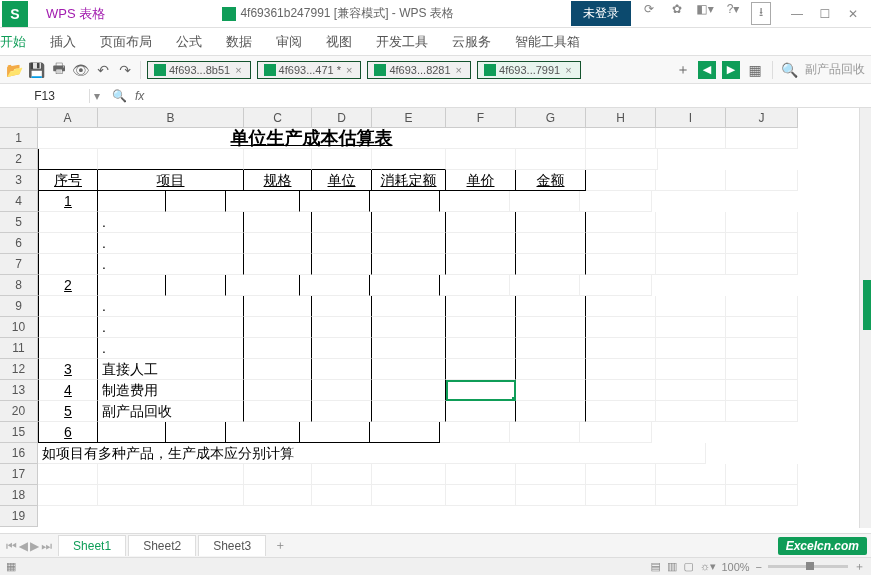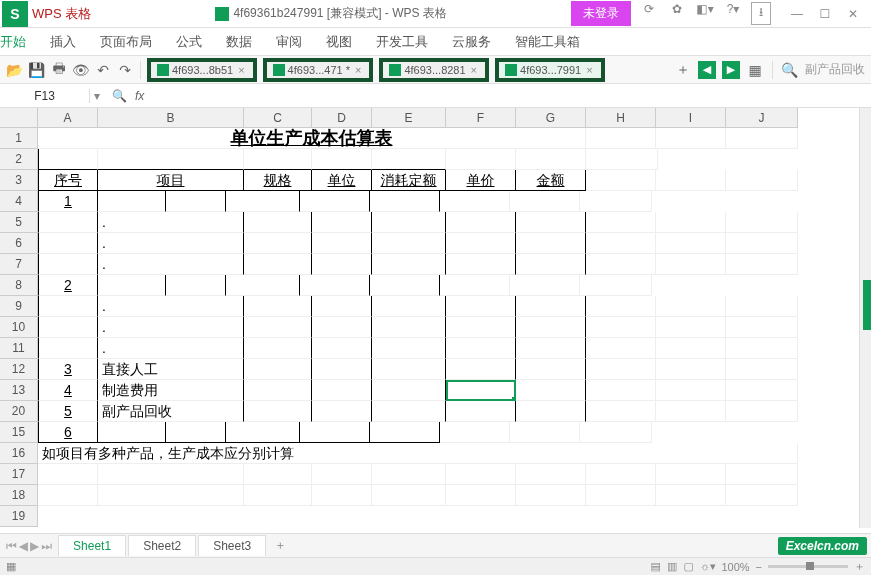--- a/index.html
+++ b/index.html
@@ -1,34 +1,34 @@
 <!DOCTYPE html>
 <html><head>
 <meta charset="utf-8">
 <style>
 * { box-sizing: border-box; margin: 0; padding: 0; font-family: "Microsoft YaHei", sans-serif; }
 body { width: 871px; height: 575px; background: #fff; overflow: hidden; position: relative; font-size: 12px; }
 
 .titlebar { height: 28px; background: #fff; display: flex; align-items: center; border-bottom: 1px solid #e0e0e0; }
 .app-logo { width: 26px; height: 26px; background: #0f9d58; color: #fff; display: flex; align-items: center; justify-content: center; font-weight: bold; font-size: 14px; margin-left: 2px; }
-.app-name { margin-left: 4px; color: #b91c1c; font-size: 13px; }
+.app-name { margin-left: 18px; color: #a21caf; font-size: 13px; }
 .title-center { flex: 1; text-align: center; color: #666; font-size: 12px; display: flex; align-items: center; justify-content: center; gap: 4px; }
 .doc-icon { width: 14px; height: 14px; background: #0f9d58; display: inline-block; }
-.login-btn { background: #d946ef; color: #fff; padding: 4px 12px; font-size: 12px; }
+.login-btn { background: #0c4a6e; color: #fff; padding: 4px 12px; font-size: 12px; }
 .title-icons { display: flex; gap: 8px; padding: 0 8px; color: #888; }
 .win-btn { width: 20px; text-align: center; cursor: pointer; }
 
 .menubar { height: 28px; display: flex; align-items: center; gap: 24px; font-size: 13px; color: #555; border-bottom: 1px solid #e0e0e0; }
 .menu-item { cursor: pointer; }
 .menu-item.active { color: #0f9d58; }
 
 .toolbar { height: 28px; display: flex; align-items: center; padding: 0 6px; gap: 4px; border-bottom: 1px solid #e0e0e0; background: #f8f8f8; }
 .tool-icon { width: 18px; height: 18px; display: flex; align-items: center; justify-content: center; color: #666; cursor: pointer; font-size: 14px; }
 .tool-sep { width: 1px; height: 18px; background: #ddd; margin: 0 2px; }
-.file-tab { display: flex; align-items: center; padding: 2px 6px; background: #f0f0f0; border: 4px solid #14532d; font-size: 11px; color: #555; gap: 3px; }
+.file-tab { display: flex; align-items: center; padding: 2px 6px; background: #f0f0f0; border: 1px solid #14532d; font-size: 11px; color: #555; gap: 3px; }
 .file-tab.active { background: #e8f5ee; }
 .file-tab-icon { width: 12px; height: 12px; background: #0f9d58; }
 .tab-close { color: #888; cursor: pointer; padding: 0 2px; }
 .toolbar-right { margin-left: auto; display: flex; align-items: center; gap: 6px; color: #888; }
 .nav-arrow { width: 18px; height: 18px; background: #0f9d58; color: #fff; display: flex; align-items: center; justify-content: center; font-size: 11px; }
 
 .formula-bar { height: 24px; display: flex; align-items: center; border-bottom: 1px solid #ddd; }
 .name-box { width: 90px; border-right: 1px solid #ddd; padding: 0 8px; text-align: center; font-size: 12px; color: #333; }
 .name-arrow { color: #888; padding: 0 4px; }
 .fx-icons { display: flex; gap: 8px; padding: 0 8px; color: #888; align-items: center; }
@@ -357,21 +357,21 @@
         <div class="cell b-r b-b" style="width: 68px;"></div>
         <div class="cell b-r b-b" style="width: 60px;"></div>
         <div class="cell b-r b-b" style="width: 74px;"></div>
         <div class="cell b-r b-b" style="width: 70px;"></div>
         <div class="cell b-r b-b" style="width: 70px;"></div>
         <div class="cell " style="width: 70px;"></div>
         <div class="cell " style="width: 70px;"></div>
         <div class="cell " style="width: 72px;"></div>
       </div>
       <div class="grid-row">
-        <div class="cell" style="width: 760px;">如项目有多种产品，生产成本应分别计算</div>
+        <div class="cell" style="width: 668px;">如项目有多种产品，生产成本应分别计算</div>
       </div>
       <div class="grid-row">
         <div class="cell " style="width: 60px;"></div>
         <div class="cell " style="width: 146px;"></div>
         <div class="cell " style="width: 68px;"></div>
         <div class="cell " style="width: 60px;"></div>
         <div class="cell " style="width: 74px;"></div>
         <div class="cell " style="width: 70px;"></div>
         <div class="cell " style="width: 70px;"></div>
         <div class="cell " style="width: 70px;"></div>

